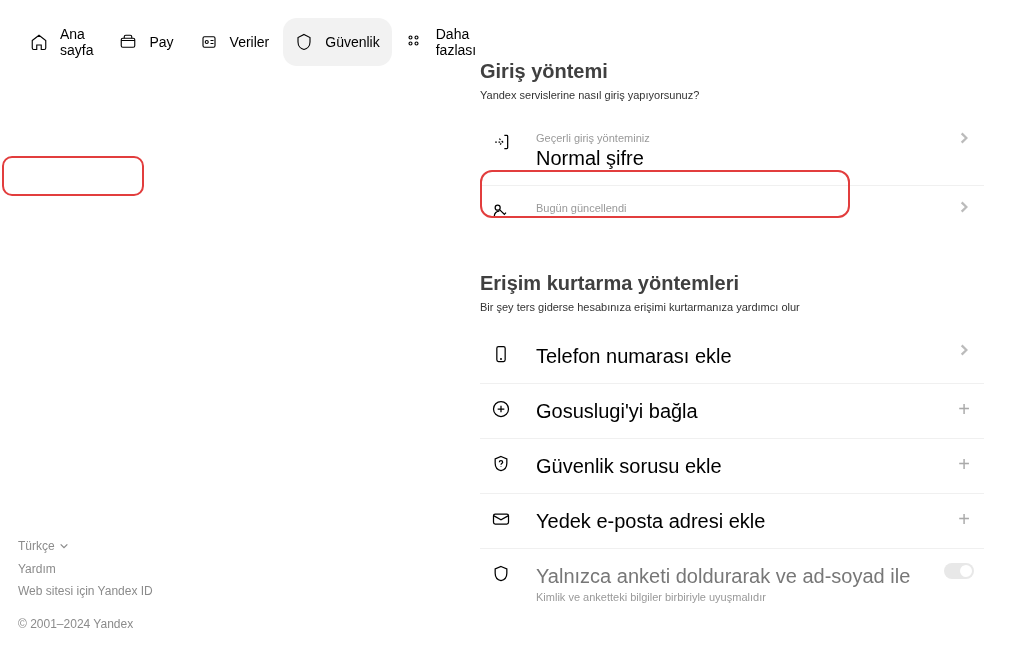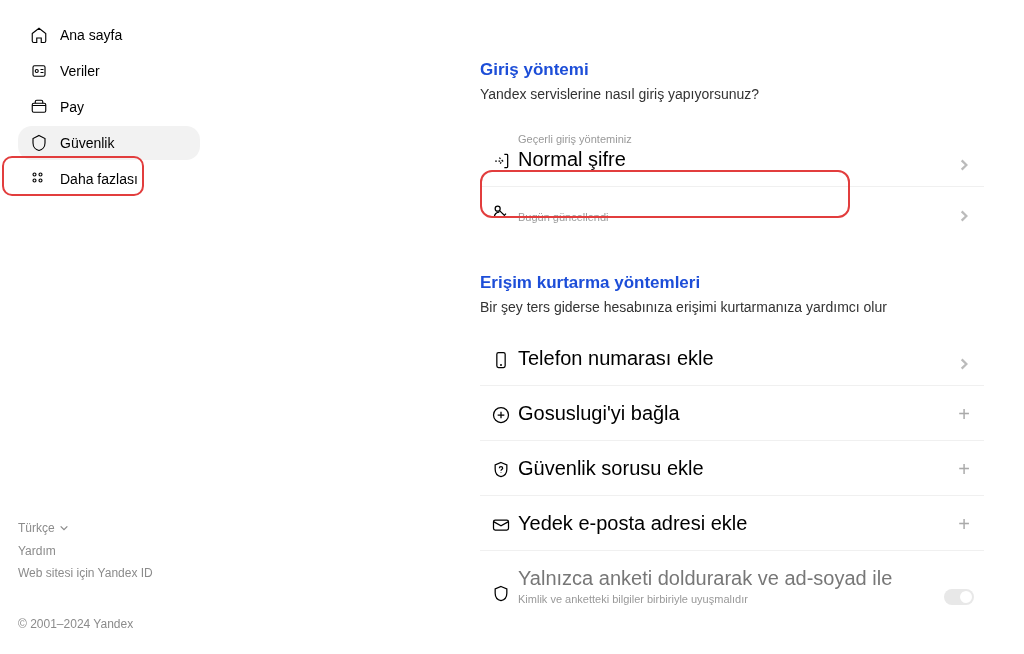--- a/index.html
+++ b/index.html
@@ -1,32 +1,32 @@
 <!DOCTYPE html>
 <html><head>
   <meta charset="utf-8">
   <style>
     * { margin: 0; padding: 0; box-sizing: border-box; font-family: -apple-system, BlinkMacSystemFont, 'Segoe UI', Arial, sans-serif; }
     body { background: #fff; width: 1024px; height: 654px; position: relative; }
     .container { display: flex; height: 100%; }
     .sidebar { width: 200px; padding: 18px 0 0 18px; display: flex; flex-direction: column; }
     .logo { display: flex; align-items: center; gap: 6px; margin-bottom: 28px; font-size: 22px; font-weight: 600; }
     .logo-id { background: #000; color: #fff; border-radius: 10px; padding: 1px 6px; font-size: 18px; font-weight: 700; }
-    .nav { display: flex; flex-direction: column; gap: 2px; }
+    .nav { display: flex; flex-direction: row; gap: 2px; }
     .nav-item { display: flex; align-items: center; gap: 12px; padding: 8px 12px; border-radius: 14px; cursor: pointer; font-size: 14px; color: #000; }
     .nav-item.active { background: #f2f2f2; }
     .nav-icon { width: 18px; height: 18px; display: flex; align-items: center; justify-content: center; }
     .nav-icon svg { width: 18px; height: 18px; stroke: #000; fill: none; stroke-width: 1.5; }
     .sidebar-footer { margin-top: auto; padding-bottom: 18px; font-size: 12px; color: #8b8b8b; line-height: 1.9; }
     .lang { display: flex; align-items: center; gap: 4px; }
     .main { flex: 1; padding: 60px 40px 0 280px; overflow-y: auto; }
     .section { margin-bottom: 36px; }
-    .section-title { font-size: 17px; font-weight: 700; margin-bottom: 6px; color: #1d4ed8; }
-    .section-desc { font-size: 14px; color: #333; margin-bottom: 16px; }
-    .row { display: flex; align-items: flex-end; gap: 6px; padding: 14px 10px; border-bottom: 1px solid #f0f0f0; cursor: pointer; position: relative; }
+    .section-title { font-size: 20px; font-weight: 700; margin-bottom: 6px; color: #404040; }
+    .section-desc { font-size: 11px; color: #333; margin-bottom: 16px; }
+    .row { display: flex; align-items: flex-start; gap: 24px; padding: 14px 10px; border-bottom: 1px solid #f0f0f0; cursor: pointer; position: relative; }
     .row:last-child { border-bottom: none; }
     .row-icon { width: 22px; height: 22px; display: flex; align-items: center; justify-content: center; flex-shrink: 0; }
     .row-icon svg { width: 20px; height: 20px; stroke: #000; fill: none; stroke-width: 1.5; }
     .row-body { flex: 1; }
     .row-sup { font-size: 11px; color: #999; line-height: 1.3; }
     .row-title { font-size: 20px; color: #000; line-height: 1.3; }
     .row-title.gray { color: #777; }
     .row-sub { font-size: 11px; color: #999; margin-top: 2px; }
     .row-action { width: 20px; display: flex; align-items: center; justify-content: center; color: #bbb; }
     .row-action svg { width: 14px; height: 14px; stroke: #bbb; fill: none; stroke-width: 2; }
@@ -46,35 +46,35 @@
         <span class="nav-icon">
             <svg viewBox="0 0 24 24">
               <path d="M3 10l9-7 9 7v10a2 2 0 01-2 2h-4v-6h-6v6H5a2 2 0 01-2-2z"></path>
             </svg>
           </span>
         <span>Ana sayfa</span>
       </div>
       <div class="nav-item">
         <span class="nav-icon">
             <svg viewBox="0 0 24 24">
+              <rect x="3" y="7" width="18" height="12" rx="2"></rect>
+              <path d="M3 10h18M7 7V5a2 2 0 012-2h6a2 2 0 012 2v2"></path>
+            </svg>
+          </span>
+        <span>Pay</span>
+      </div>
+      <div class="nav-item">
+        <span class="nav-icon">
+            <svg viewBox="0 0 24 24">
               <rect x="4" y="5" width="16" height="14" rx="2"></rect>
               <circle cx="9" cy="12" r="2"></circle>
               <path d="M14 10h4M14 14h4"></path>
             </svg>
           </span>
         <span>Veriler</span>
-      </div>
-      <div class="nav-item">
-        <span class="nav-icon">
-            <svg viewBox="0 0 24 24">
-              <rect x="3" y="7" width="18" height="12" rx="2"></rect>
-              <path d="M3 10h18M7 7V5a2 2 0 012-2h6a2 2 0 012 2v2"></path>
-            </svg>
-          </span>
-        <span>Pay</span>
       </div>
       <div class="nav-item active">
         <span class="nav-icon">
             <svg viewBox="0 0 24 24">
               <path d="M12 2l8 4v6c0 5-3.5 9-8 10-4.5-1-8-5-8-10V6z"></path>
             </svg>
           </span>
         <span>Güvenlik</span>
       </div>
       <div class="nav-item">
@@ -91,21 +91,21 @@
     </div>
     <div class="sidebar-footer">
       <div class="lang">
         <span>Türkçe</span>
         <svg width="10" height="10" viewBox="0 0 12 12">
             <path d="M2 4l4 4 4-4" stroke="#8b8b8b" fill="none" stroke-width="1.5"></path>
           </svg>
       </div>
       <div>Yardım</div>
       <div>Web sitesi için Yandex ID</div>
-      <div style="margin-top:28px;">© 2001–2024 Yandex</div>
+      <div style="margin-top:10px;">© 2001–2024 Yandex</div>
     </div>
   </div>
 
   <div class="main">
     <div class="section">
       <div class="section-title">Giriş yöntemi</div>
       <div class="section-desc">Yandex servislerine nasıl giriş yapıyorsunuz?</div>
       <div class="row">
         <span class="row-icon">
             <svg viewBox="0 0 24 24">

